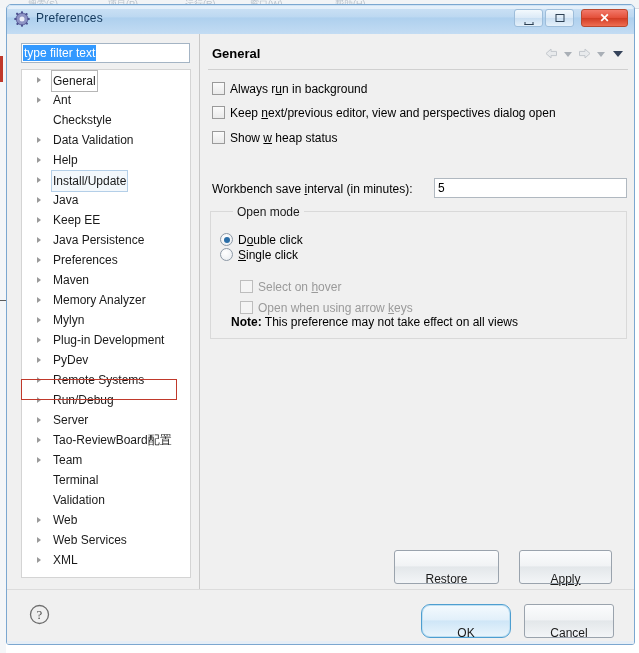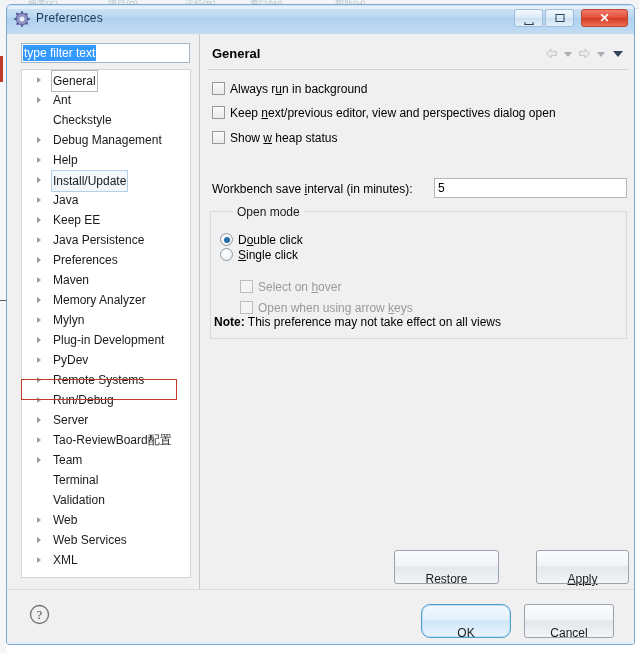--- a/index.html
+++ b/index.html
@@ -369,42 +369,42 @@
     content: "";
     position: absolute;
     left: 50%; top: 50%;
     transform: translate(-50%,-50%);
     width: 6px; height: 6px;
     border-radius: 50%;
     background: #2a6ea8;
   }
   #note-row {
     position: absolute;
-    left: 8px; top: 275px;
+    left: 25px; top: 275px;
     font-size: 12px;
     white-space: nowrap;
   }
   #note-row b { font-weight: bold; }
 
   .btn {
     position: absolute;
     box-sizing: border-box;
     border: 1px solid #9aa3ad;
     border-radius: 3px;
     background: linear-gradient(to bottom, #fbfcfd 0%, #f1f3f5 46%, #e3e7ea 50%, #f3f5f7 100%);
     font-family: "Liberation Sans", sans-serif;
     font-size: 12px;
     color: #1a1a1a;
     cursor: default;
     text-align: center;
     line-height: 24px;
     padding: 16px;
   }
   #btn-restore { right: 131px; top: 510px; width: 105px; height: 26px; line-height: 24px; }
-  #btn-apply   { right: 1px;   top: 510px; width: 93px;  height: 26px; line-height: 24px; text-decoration: underline; }
+  #btn-apply   { right: 18px;   top: 510px; width: 93px;  height: 26px; line-height: 24px; text-decoration: underline; }
 
   
   #footer {
     position: absolute;
     left: 0; top: 584px;
     width: 627px;
     height: 55px;
     background: #f0f0f0;
     border-top: 1px solid #dcdcdc;
   }
@@ -491,21 +491,21 @@
 
   <div id="dlg-body">
 
     <input id="filter-input" type="text" placeholder="type filter text" style="">
     <span id="filter-sel">type filter text</span>
 
     <div id="tree-panel">
         <div class="tree-item focused"><span class="arrow"></span><span class="lbl">General</span></div>
         <div class="tree-item"><span class="arrow"></span><span class="lbl">Ant</span></div>
         <div class="tree-item"><span class="lbl">Checkstyle</span></div>
-        <div class="tree-item"><span class="arrow"></span><span class="lbl">Debug Management</span></div>
+        <div class="tree-item"><span class="arrow"></span><span class="lbl">Data Validation</span></div>
         <div class="tree-item"><span class="arrow"></span><span class="lbl">Help</span></div>
         <div class="tree-item hl"><span class="arrow"></span><span class="lbl">Install/Update</span></div>
         <div class="tree-item"><span class="arrow"></span><span class="lbl">Java</span></div>
         <div class="tree-item"><span class="arrow"></span><span class="lbl">Keep EE</span></div>
         <div class="tree-item"><span class="arrow"></span><span class="lbl">Java Persistence</span></div>
         <div class="tree-item"><span class="arrow"></span><span class="lbl">Preferences</span></div>
         <div class="tree-item"><span class="arrow"></span><span class="lbl">Maven</span></div>
         <div class="tree-item"><span class="arrow"></span><span class="lbl">Memory Analyzer</span></div>
         <div class="tree-item"><span class="arrow"></span><span class="lbl">Mylyn</span></div>
         <div class="tree-item"><span class="arrow"></span><span class="lbl">Plug-in Development</span></div>

